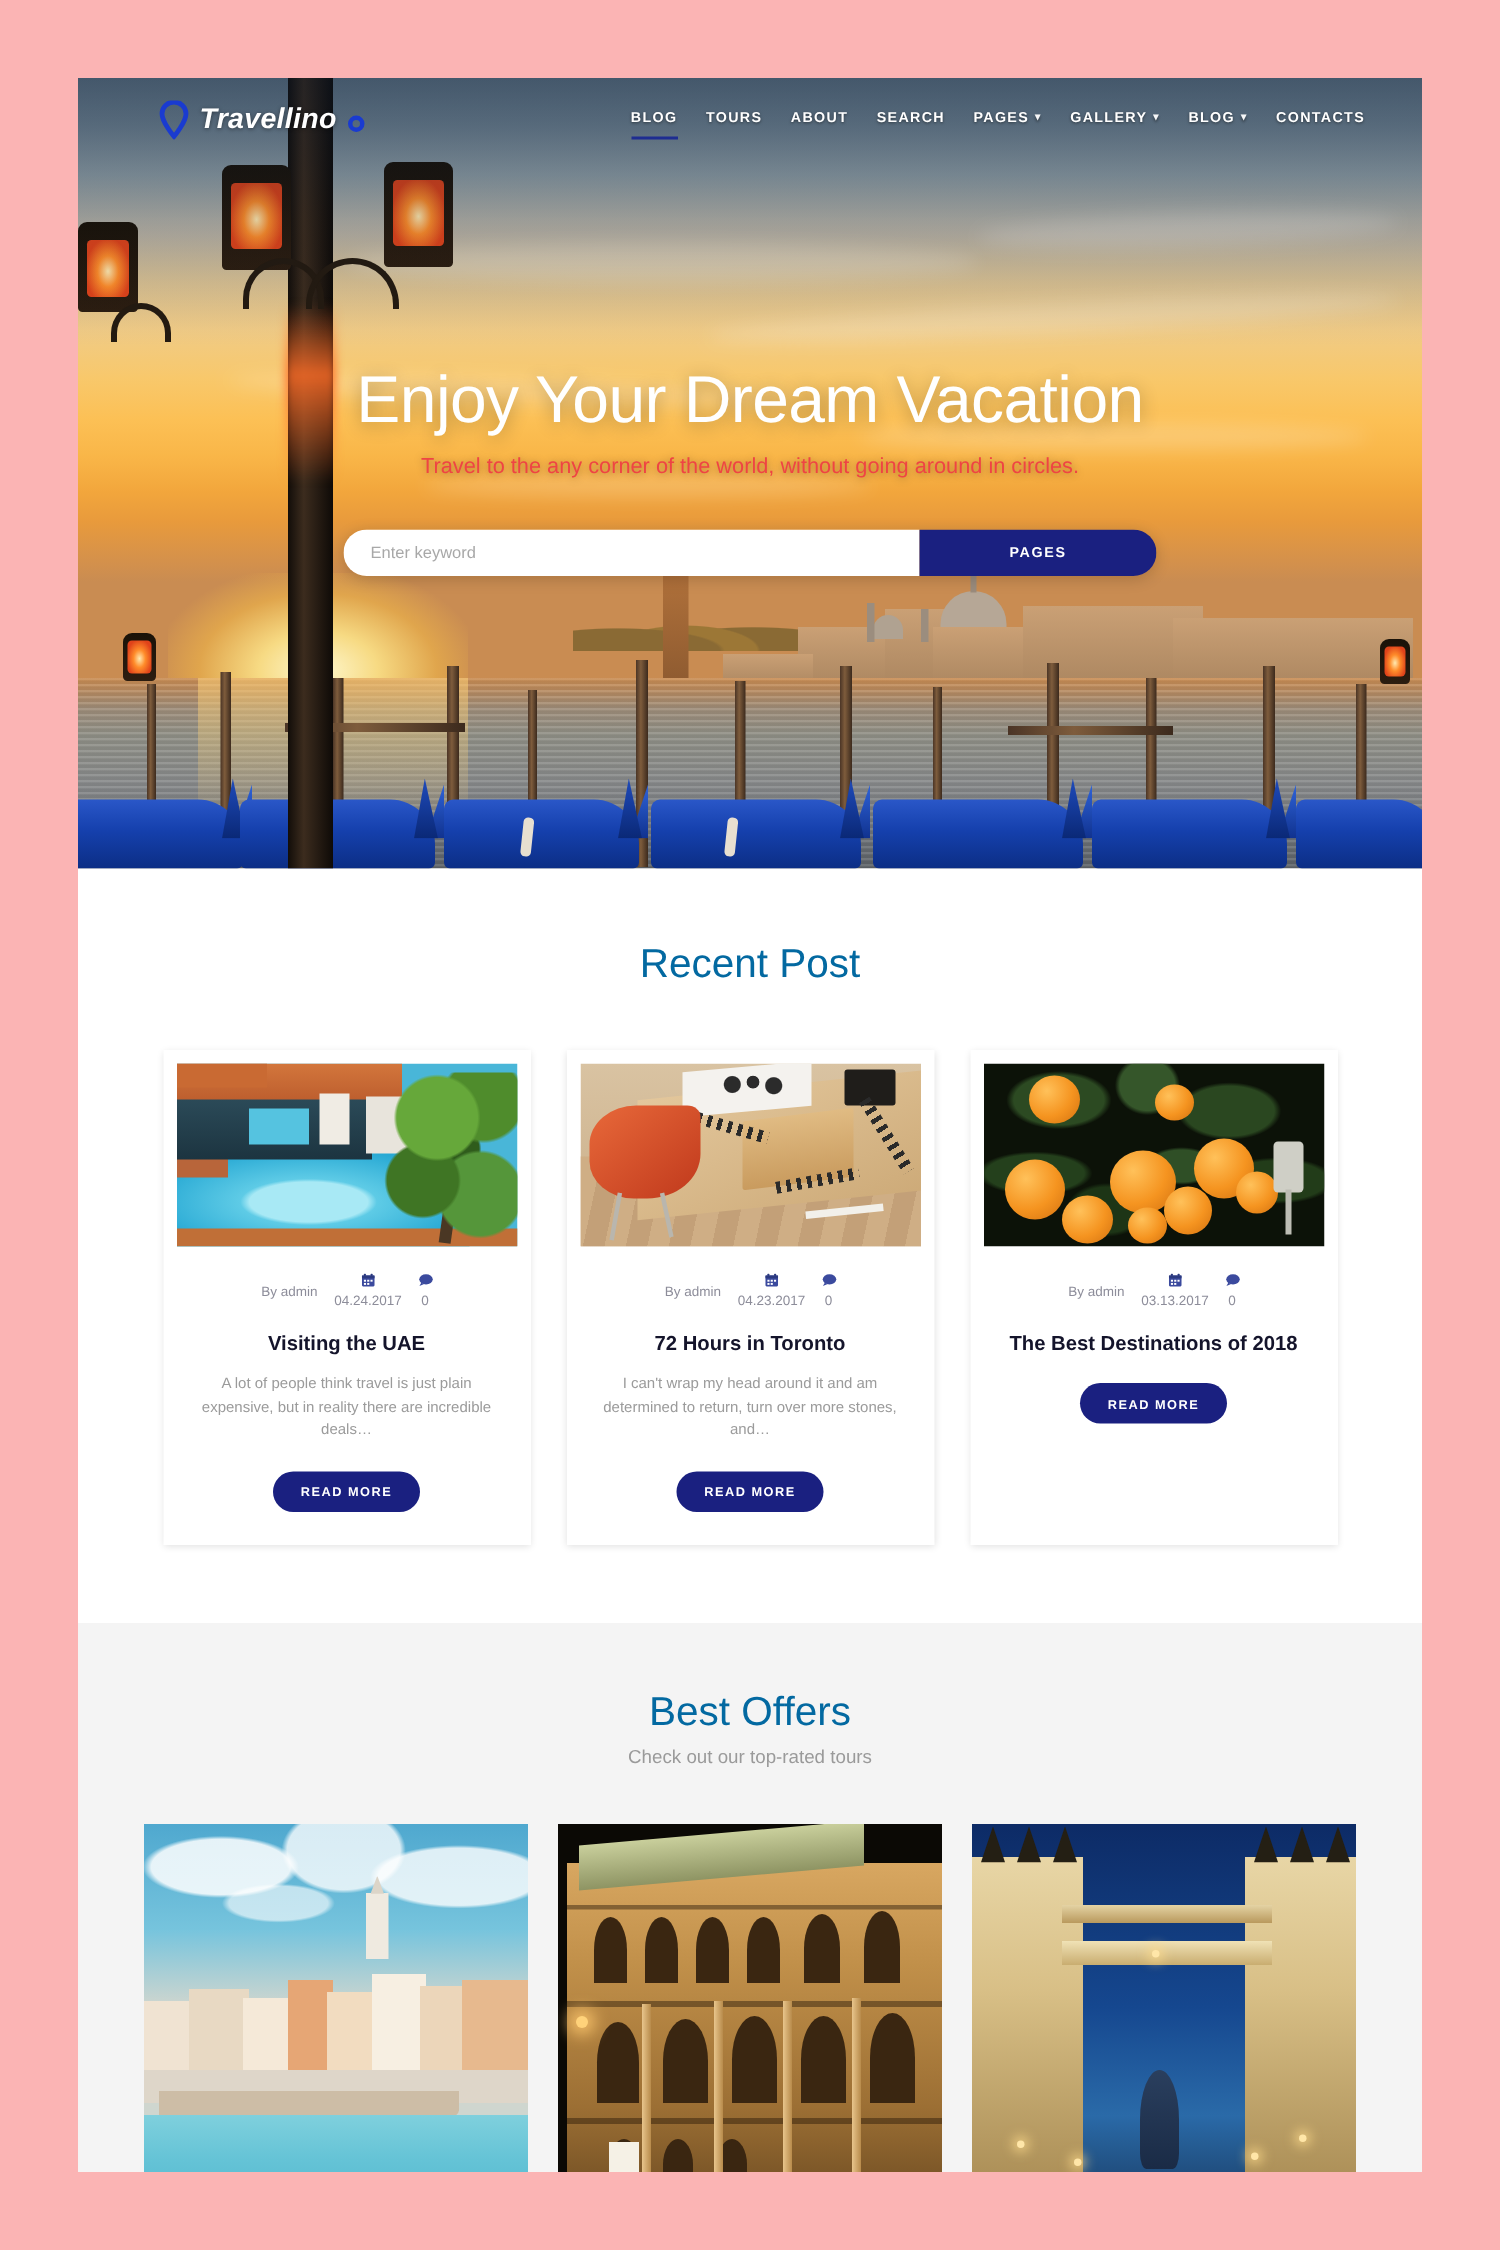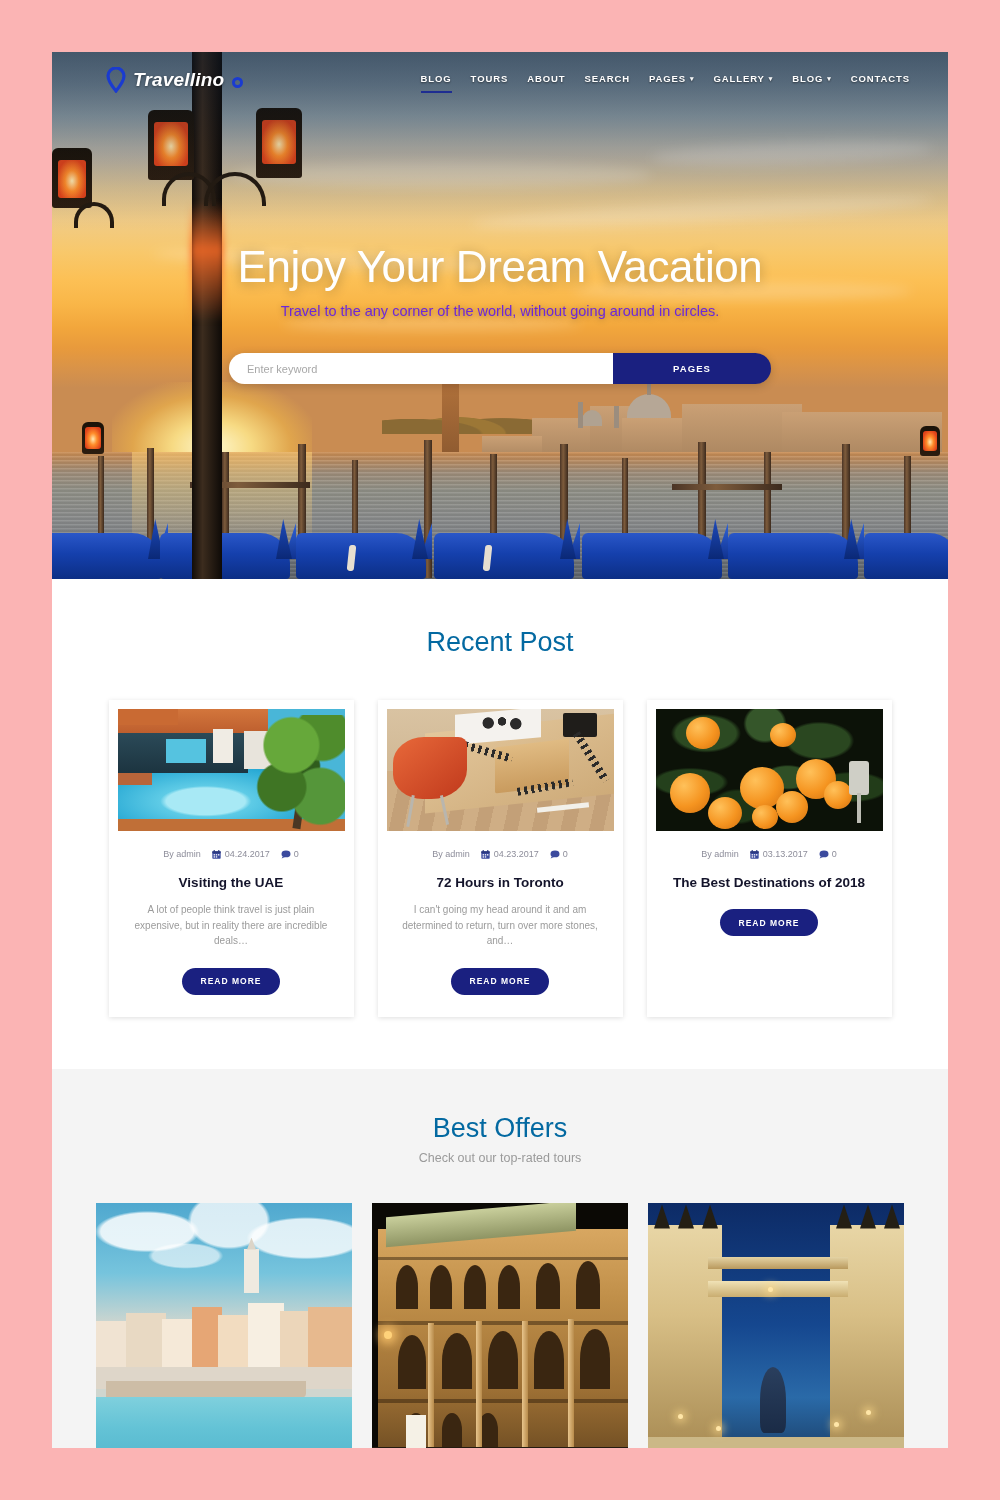--- a/index.html
+++ b/index.html
@@ -144,21 +144,21 @@
   
   .hero-content {
     position: absolute; left: 0; top: 190px; width: 896px;
     text-align: center; z-index: 15;
   }
   .hero-title {
     color: #ffffff; font-size: 44px; font-weight: 400; letter-spacing: -0.4px;
     text-shadow: 0 2px 12px rgba(0,0,0,0.30);
   }
   .hero-sub {
-    color: #6d28d9; font-size: 14.5px; margin-top: 11px;
+    color: #ef4444; font-size: 14.5px; margin-top: 11px;
     text-shadow: 0 1px 6px rgba(0,0,0,0.35);
   }
   .search-bar {
     margin: 34px auto 0; width: 542px; height: 31px;
     display: flex; border-radius: 16px; overflow: hidden;
     box-shadow: 0 2px 10px rgba(0,0,0,0.18);
   }
   .search-input {
     flex: 1; border: none; outline: none; background: #ffffff;
     padding: 0 18px; font-size: 11px; color: #555;
@@ -241,21 +241,21 @@
     background: radial-gradient(circle at 35% 32%, #ffc15a 0%, #f59420 55%, #d2700f 100%); }
   .ph-orange .tag { position:absolute; right:14px; top:52px; width:20px; height:34px; background:#cfcfc6; border-radius:3px; }
   .ph-orange .tagstem { position:absolute; right:22px; top:84px; width:4px; height:30px; background:#bdbdb4; }
 
   .card-meta {
     display: flex; justify-content: center; align-items: center; gap: 11px;
     margin-top: 18px; font-size: 9px; color: #8d8d9a;
   }
   .meta-by { color: #1f2a6e; font-weight: bold; }
   .meta-by span { color: #8d8d9a; font-weight: normal; }
-  .meta-item { display: flex; align-items: center; gap: 4px; }
+  .meta-item { display: flex; align-items: center; gap: 4px; flex-direction: column; }
   .ico { display: inline-block; width: 9px; height: 9px; }
   .card-title {
     text-align: center; font-size: 13.5px; font-weight: bold; color: #14142b;
     margin-top: 16px;
   }
   .card-excerpt {
     text-align: center; font-size: 10px; color: #9b9b9b; line-height: 1.55;
     margin-top: 12px; padding: 0 10px;
   }
   .btn-read {
@@ -558,21 +558,21 @@
             <span class="ico">
               <svg width="10" height="9" viewBox="0 0 16 14">
                   <ellipse cx="8" cy="6" rx="7.2" ry="5.4" fill="#3b4a9e"></ellipse>
                   <path d="M3 9.6 L1 13.2 L6 11 Z" fill="#3b4a9e"></path>
                 </svg>
             </span>
             <span>0</span>
           </span>
         </div>
         <h3 class="card-title">72 Hours in Toronto</h3>
-        <p class="card-excerpt">I can't going my head around it and am determined to return, turn over more stones, and…</p>
+        <p class="card-excerpt">I can't wrap my head around it and am determined to return, turn over more stones, and…</p>
         <button class="btn-read">READ MORE</button>
       </article>
 
       <article class="card">
         <div class="card-img">
           <div class="ph-orange">
             <div class="leaves"></div>
             <div class="o" style="left:14px;top:64px;width:40px;height:40px"></div>
             <div class="o" style="left:52px;top:88px;width:34px;height:32px"></div>
             <div class="o" style="left:84px;top:58px;width:44px;height:42px"></div>

